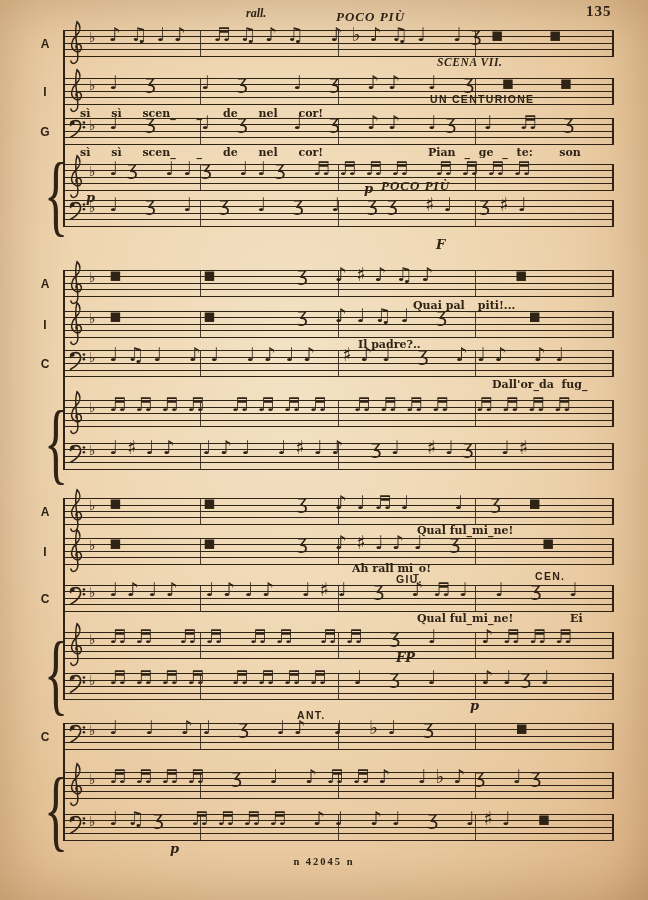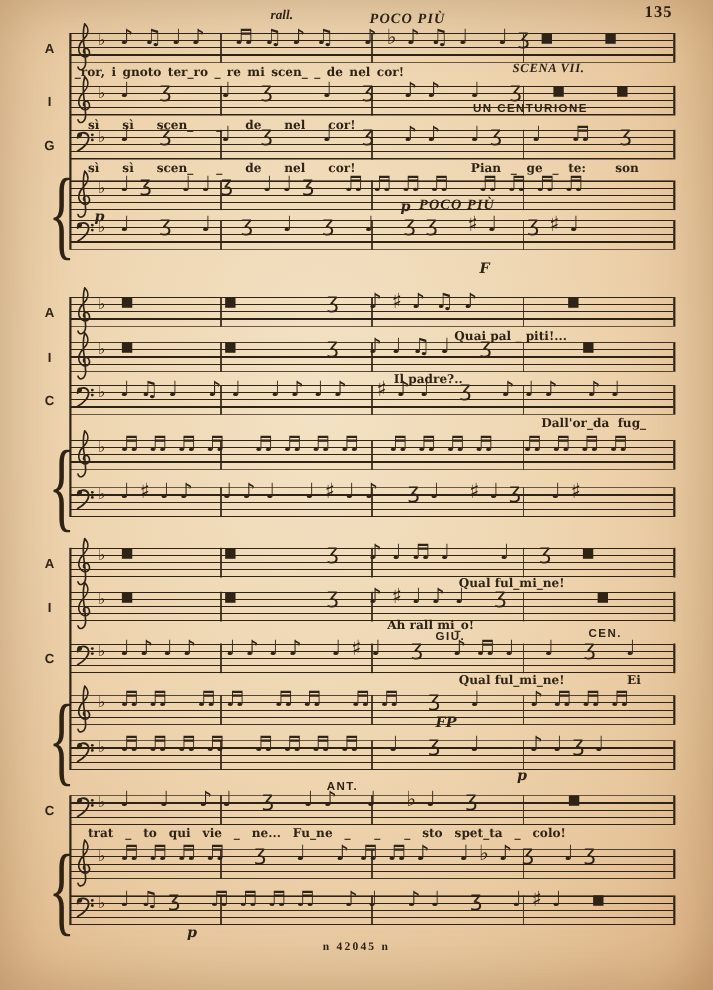--- a/index.html
+++ b/index.html
@@ -27,21 +27,21 @@
   .acc{position:absolute; left:25px; top:-1px; font:700 14px "DejaVu Sans", sans-serif; color:var(--ink);}
   .notes{
     position:absolute; left:45px; right:6px; top:-7px; height:40px; overflow:hidden;
     font:19px "DejaVu Sans", sans-serif; letter-spacing:9px; word-spacing:3px;
     white-space:pre; color:var(--ink);
   }
   .vlabel{position:absolute; left:36px; width:18px; text-align:center;
     font:700 12px "Liberation Sans", sans-serif; color:var(--ink);}
   .lyr{position:absolute; font:700 11px "DejaVu Serif", serif; white-space:pre; color:var(--ink);}
   .ann{position:absolute; font:700 10.5px "Liberation Sans", sans-serif; letter-spacing:1.3px; color:var(--ink); white-space:pre;}
-  .scene{position:absolute; font:italic 700 11.5px "Liberation Serif", serif; letter-spacing:.6px; color:var(--ink);margin-left:29px;}
+  .scene{position:absolute; font:italic 700 11.5px "Liberation Serif", serif; letter-spacing:.6px; color:var(--ink);}
   .dyn{position:absolute; font:italic 700 13px "DejaVu Serif", serif; color:var(--ink);}
   .tempo{position:absolute; font:italic 700 13px "Liberation Serif", serif; letter-spacing:1px; color:var(--ink);}
   .rall{position:absolute; font:italic 700 12px "Liberation Serif", serif; color:var(--ink);text-align:center;}
   .pageno{position:absolute; font:700 15px "Liberation Serif", serif; letter-spacing:1px; color:var(--ink);}
   .brace{position:absolute; left:44px; font:84px/84px "Liberation Serif", serif; color:var(--ink);
     transform:scale(.6,1.08); transform-origin:left center;}
   .plate{position:absolute; left:50%; transform:translateX(-50%);
     font:700 10.5px "Liberation Serif", serif; letter-spacing:2px; color:var(--ink);}
 </style>
 </head>
@@ -70,21 +70,20 @@
   <div class="sysline" style="top:30px;height:197px"></div>
 
   <span class="vlabel" style="top:37px">A</span>
   <div class="staff" style="top:30px">
     <svg class="clefsvg clef-g" viewBox="0 0 22 56" style="color:var(--ink)">
         <use href="#clefG"></use>
       </svg>
     <span class="acc">♭</span>
     <span class="notes">♪♫♩♪ ♬♫♪♫ ♪♭♪♫♩ ♩ʒ▪  ▪</span>
   </div>
-  <span class="lyr" style="left:68px;top:59px;word-spacing:2px">_ror, i gnoto ter_ro _ re mi scen_ _ de nel cor!</span>
   <span class="scene" style="left:437px;top:56px">SCENA VII.</span>
 
   <span class="vlabel" style="top:85px">I</span>
   <div class="staff" style="top:78px">
     <svg class="clefsvg clef-g" viewBox="0 0 22 56" style="color:var(--ink)">
         <use href="#clefG"></use>
       </svg>
     <span class="acc">♭</span>
     <span class="notes">♩ ʒ  ♩ ʒ  ♩ ʒ ♪♪ ♩ ʒ ▪  ▪</span>
   </div>
@@ -227,21 +226,20 @@
   <div class="sysline" style="top:723px;height:118px"></div>
 
   <span class="vlabel" style="top:730px">C</span>
   <div class="staff" style="top:723px">
     <svg class="clefsvg clef-f" viewBox="0 0 20 24" style="color:var(--ink)">
         <use href="#clefF"></use>
       </svg>
     <span class="acc">♭</span>
     <span class="notes">♩ ♩ ♪♩ ʒ ♩♪ ♩ ♭♩ ʒ    ▪</span>
   </div>
-  <span class="lyr" style="left:80px;top:751px;word-spacing:7px">trat _ to qui vie _ ne... Fu_ne _  _  _ sto spet_ta _ colo!</span>
 
   <span class="brace" style="top:768px">{</span>
   <div class="staff" style="top:772px">
     <svg class="clefsvg clef-g" viewBox="0 0 22 56" style="color:var(--ink)">
         <use href="#clefG"></use>
       </svg>
     <span class="acc">♭</span>
     <span class="notes">♬♬♬♬ ʒ ♩ ♪♬♬♪ ♩♭♪ʒ ♩ʒ</span>
   </div>
   <div class="staff" style="top:814px">

